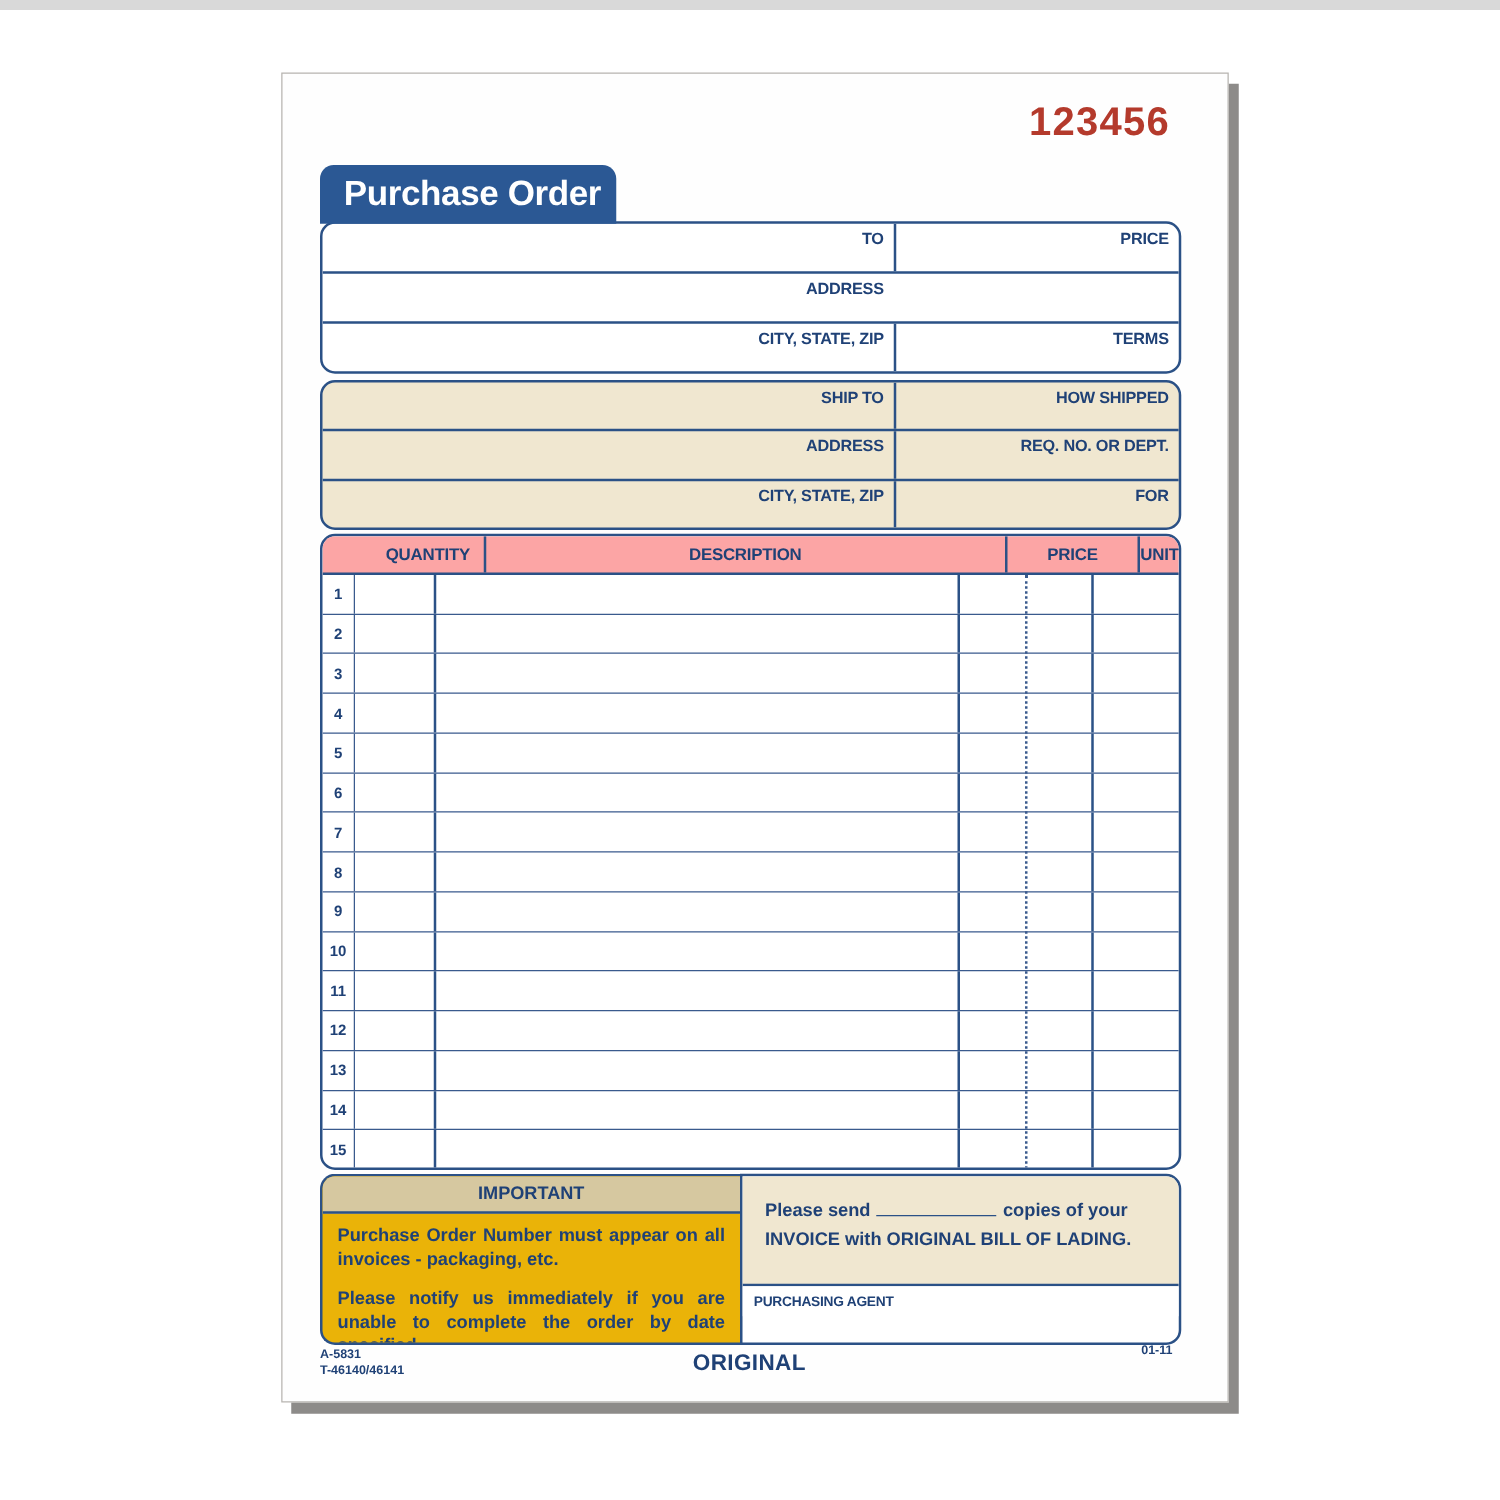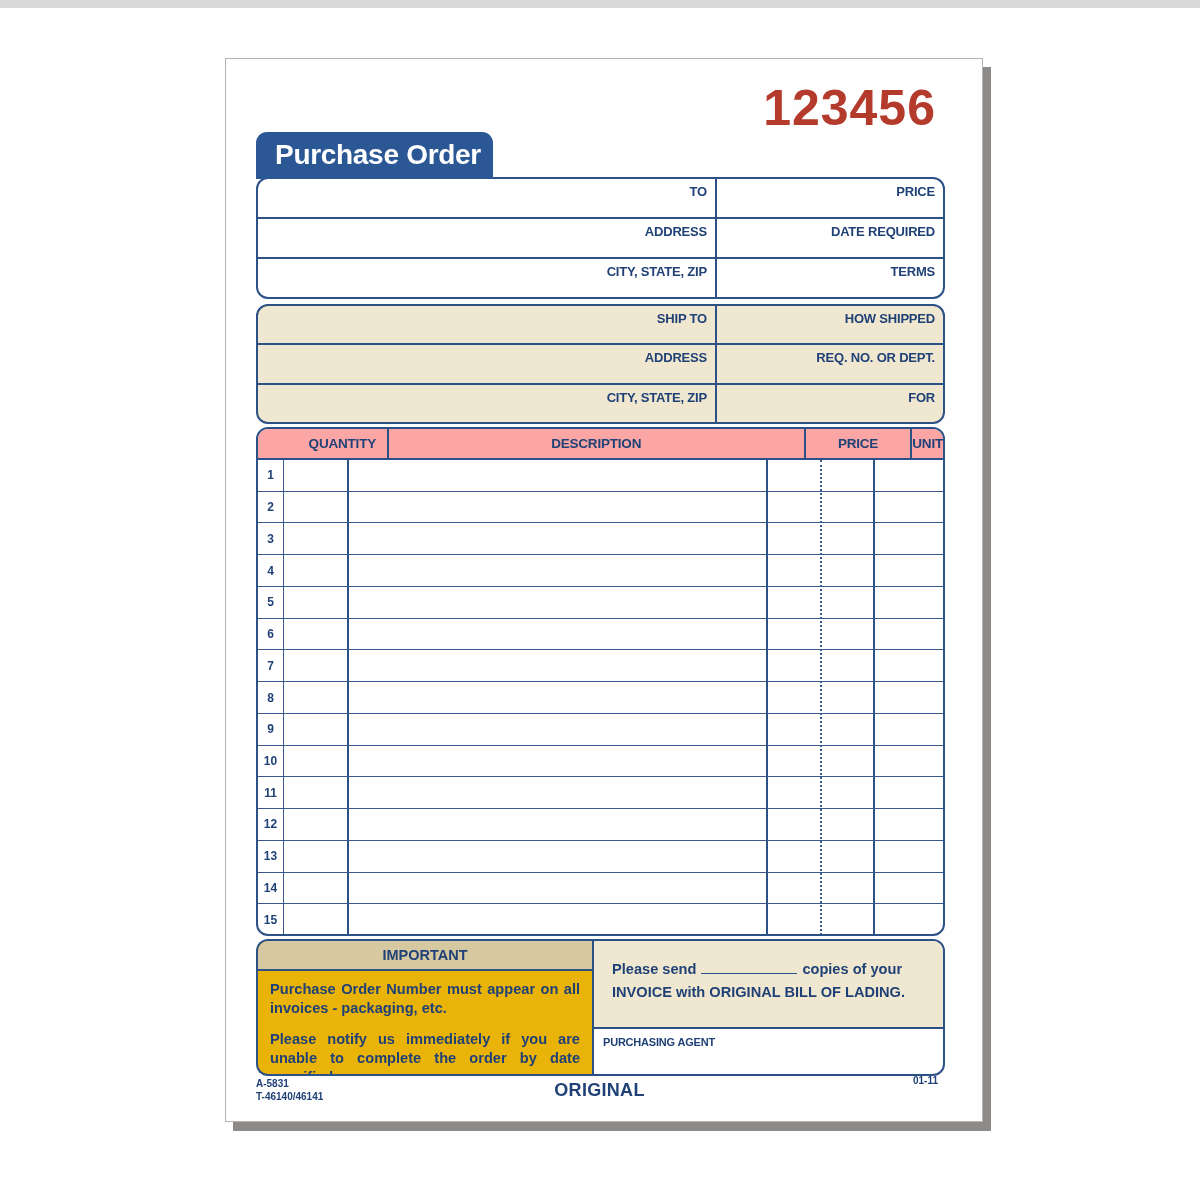--- a/index.html
+++ b/index.html
@@ -3,21 +3,21 @@
 <meta charset="utf-8">
 <style>
   * { margin:0; padding:0; box-sizing:border-box; }
   html,body { width:1200px; height:1200px; background:#ffffff; overflow:hidden;
               font-family:"Liberation Sans", sans-serif; }
   .top-strip { position:absolute; top:0; left:0; width:1200px; height:8px; background:#d9d9d9; }
 
   .paper { position:absolute; left:225px; top:58px; width:758px; height:1064px;
            background:#fefefe; border:1px solid #b7b4b0; box-shadow:8px 9px 0 #8d8b89; }
 
-  .order-number { position:absolute; top:20px; right:46px; font-size:50px; font-weight:bold;
+  .order-number { position:absolute; top:20px; right:46px; font-size:32px; font-weight:bold;
                   color:#b43a2c; letter-spacing:1px; }
 
   .po-tab { position:absolute; left:30px; top:73px; width:237px; height:47px; background:#2b5894;
             border-radius:11px 11px 0 0; color:#ffffff; font-size:28px; font-weight:bold;
             padding-left:19px; line-height:46px; z-index:2; letter-spacing:-0.3px; }
 
   .fieldbox { position:absolute; left:30px; width:689px; border:2.5px solid #2b5186;
               border-radius:12px; display:flex; flex-direction:column; overflow:hidden; }
   .box-bill { top:118px; height:122px; background:#ffffff; }
   .box-ship { top:245px; height:120px; background:#f0e7d0; }
@@ -91,23 +91,20 @@
         <span class="flabel">TO</span>
       </div>
       <div class="fcell-r">
         <span class="flabel">PRICE</span>
       </div>
     </div>
     <div class="frow">
       <div class="fcell-l">
         <span class="flabel">ADDRESS</span>
       </div>
-      <div class="fcell-r">
-        <span class="flabel">DATE REQUIRED</span>
-      </div>
     </div>
     <div class="frow">
       <div class="fcell-l">
         <span class="flabel">CITY, STATE, ZIP</span>
       </div>
       <div class="fcell-r">
         <span class="flabel">TERMS</span>
       </div>
     </div>
   </div>

